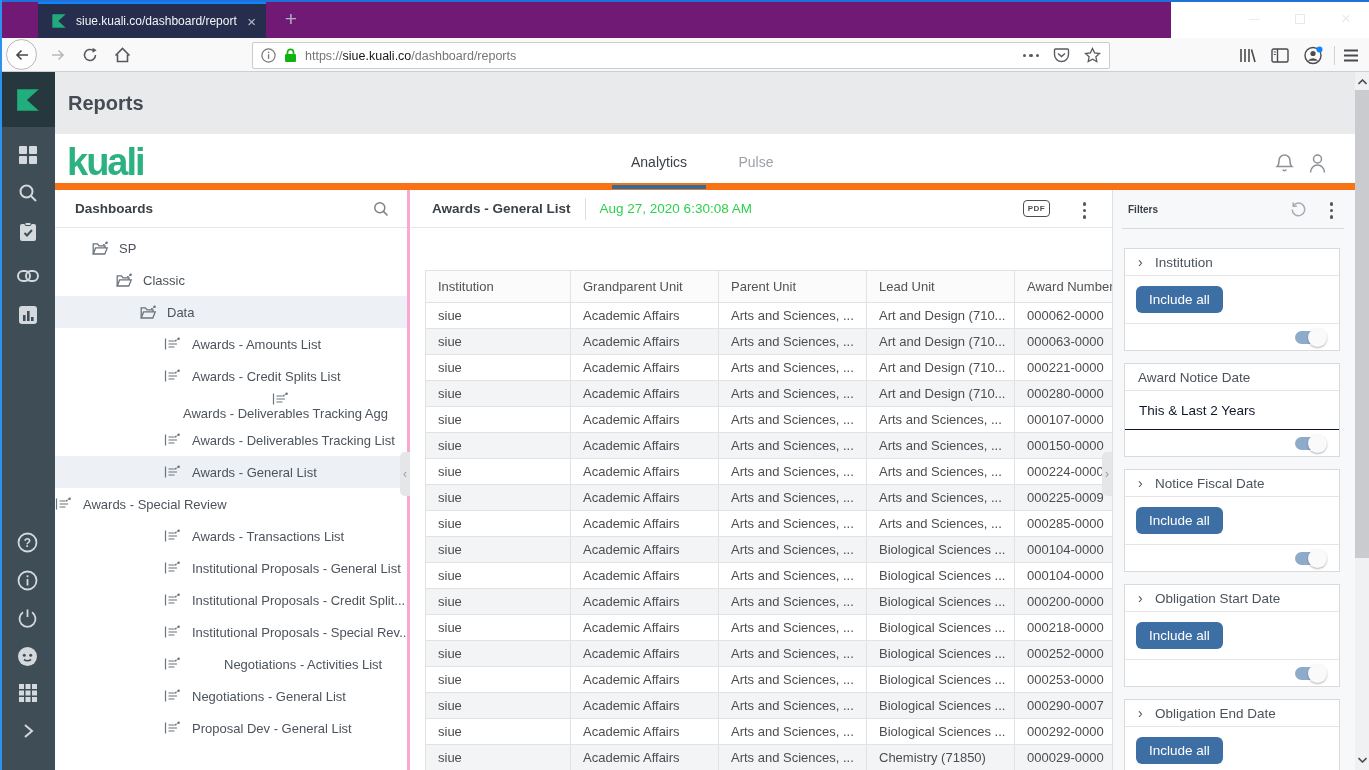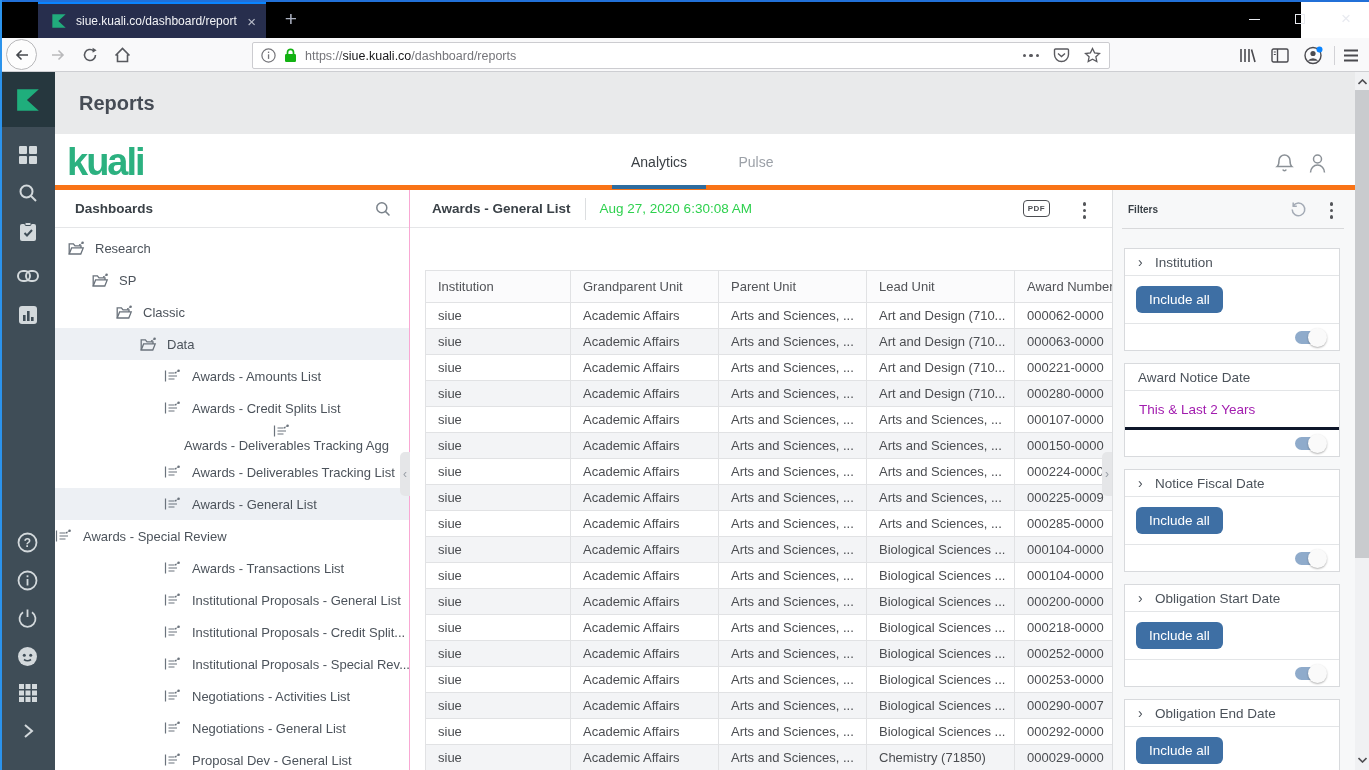--- a/index.html
+++ b/index.html
@@ -5,21 +5,21 @@
   * { margin:0; padding:0; box-sizing:border-box; }
   html,body { width:1369px; height:770px; overflow:hidden; }
   body { font-family:"Liberation Sans", sans-serif; background:#fff; position:relative; }
   .abs { position:absolute; }
 
   
   .win-border-top { left:0; top:0; width:1369px; height:2px; background:#2170d8; z-index:60; }
   .win-border-left { left:0; top:0; width:2px; height:770px; background:#2b93ec; z-index:60; }
 
   
-  .titlebar { left:0; top:0; width:1301px; height:38px; background:#000000; }
+  .titlebar { left:0; top:0; width:1171px; height:38px; background:#701a75; }
   .tab { left:38px; top:2px; width:228px; height:36px; background:#272e4d; border-top:2px solid #0a84ff; display:flex; align-items:center; padding:0 10px 0 13px; }
   .tab-title { color:#f3f4f7; font-size:12px; white-space:nowrap; overflow:hidden; flex:1; margin-left:9px; }
   .tab-close { color:#b9bdc9; font-size:15px; line-height:15px; margin-left:6px; cursor:default; }
   .newtab { left:276px; top:6px; width:30px; height:28px; color:#aab0bf; font-size:21px; text-align:center; line-height:26px; }
   .winctrl { top:0; height:38px; width:46px; display:flex; align-items:center; justify-content:center; }
   .wc-min i { display:block; width:11px; height:1px; background:#e8eaf0; }
   .wc-max i { display:block; width:10px; height:10px; border:1px solid #e8eaf0; }
   .wc-close { color:#e8eaf0; font-size:17px; font-weight:300; }
 
   
@@ -33,33 +33,33 @@
   .dots3 { display:flex; gap:3px; } .dots3 i { width:3.5px; height:3.5px; border-radius:50%; background:#5a5a5f; }
   .nav-sep { left:1334px; top:8px; width:1px; height:19px; background:#d2d2d6; }
 
   
   .rail { left:0; top:72px; width:55px; height:698px; background:#3f4d57; }
   .k-tile { left:0; top:72px; width:55px; height:55px; background:#26373e; display:flex; align-items:center; justify-content:center; }
   .rail-ic { position:absolute; left:0; width:55px; height:36px; display:flex; align-items:center; justify-content:center; }
 
   
   .page-header { left:55px; top:72px; width:1300px; height:62px; background:#e9eaeb; display:flex; align-items:center; }
-  .page-title { font-size:20px; font-weight:bold; color:#464c55; margin-left:24px; }
+  .page-title { font-size:20px; font-weight:bold; color:#464c55; margin-left:13px; }
 
   
-  .app-bar { left:55px; top:134px; width:1300px; height:56px; background:#fff; border-bottom:5px solid #f97316; }
+  .app-bar { left:55px; top:134px; width:1300px; height:56px; background:#fff; border-bottom:7px solid #f97316; }
   .brand { left:12px; top:7px; font-size:38px; font-weight:bold; color:#2cb180; letter-spacing:-2px; }
   .app-tab { top:0; height:56px; display:flex; align-items:center; justify-content:center; font-size:14px; }
   .tab-analytics { left:557px; width:94px; color:#3b4045; }
   .tab-pulse { left:665px; width:72px; color:#9ca1a8; }
   .tab-underline { left:557px; top:51px; width:94px; height:4px; background:#2f6d9f; }
   .appbar-ic { top:18px; width:22px; height:22px; display:flex; align-items:center; justify-content:center; }
 
   
-  .dash-panel { left:55px; top:190px; width:355px; height:580px; background:#fff; border-right:1px solid #f9a8d4; overflow:hidden; }
+  .dash-panel { left:55px; top:190px; width:355px; height:580px; background:#fff; border-right:3px solid #f9a8d4; overflow:hidden; }
   .panel-head { height:38px; border-bottom:1px solid #e5e6e8; display:flex; align-items:center; position:relative; }
   .panel-head .ph-title { font-size:13.5px; font-weight:bold; color:#3a4147; margin-left:20px; }
   .tree { padding-top:4px; }
   .tree-item { height:32px; display:flex; align-items:center; font-size:13px; color:#4c535b; white-space:nowrap; overflow:hidden; }
   .tree-item.selected { background:#edf0f4; }
   .tree-item .ti-icon { flex:0 0 auto; margin-right:9px; display:flex; }
   .panel-handle { width:10px; height:44px; background:#e5e6e8; color:#989ea6; font-size:12px; display:flex; align-items:center; justify-content:center; border-radius:5px 0 0 5px; z-index:5; }
 
   .content-panel { left:410px; top:190px; width:703px; height:580px; background:#fff; border-right:1px solid #dddfe1; overflow:hidden; }
   .content-head { height:38px; border-bottom:1px solid #e5e6e8; display:flex; align-items:center; position:relative; }
@@ -80,21 +80,21 @@
 
   .filters-panel { left:1113px; top:190px; width:242px; height:580px; background:#f7f8f9; overflow:hidden; }
   .filters-head { height:38px; display:flex; align-items:center; position:relative; }
   .filters-head .ph-title { font-size:10px; font-weight:bold; color:#3a4147; margin-left:15px; }
   .filters-divider { position:absolute; left:9px; top:38px; width:222px; height:1px; background:#d8d9db; }
   .filter-cards { position:absolute; left:11px; top:58px; width:216px; }
   .f-card { background:#fff; border:1px solid #d8dadd; margin-bottom:12px; }
   .f-title { height:27px; display:flex; align-items:center; border-bottom:1px solid #e3e5e7; font-size:13.5px; color:#4b525a; padding-left:13px; }
   .f-chev { color:#4b525a; font-size:14px; margin-right:9px; width:8px; }
   .f-body { height:48px; border-bottom:1px solid #e3e5e7; display:flex; align-items:center; padding-left:11px; }
-  .f-value { height:39px; border-bottom:3px solid #0f172a; display:flex; align-items:center; font-size:13.5px; color:#a21caf; padding-left:14px; }
+  .f-value { height:39px; border-bottom:1px solid #0f172a; display:flex; align-items:center; font-size:13.5px; color:#0f172a; padding-left:14px; }
   .f-btn { background:#3e6fa4; color:#fff; font-size:13.5px; border:none; border-radius:6px; padding:6px 13px; }
   .f-toggle { height:26px; position:relative; }
   .switch { position:absolute; right:14px; top:7px; width:30px; height:13px; border-radius:7px; background:#8fabcb; }
   .switch::after { content:""; position:absolute; right:-2px; top:-3px; width:19px; height:19px; border-radius:50%; background:#fafafa; box-shadow:0 1px 2px rgba(0,0,0,.3); }
 
   
   .vtrack { left:1355px; top:72px; width:14px; height:698px; background:#f0f1f3; }
   .vthumb { left:1355px; top:90px; width:14px; height:468px; background:#c9cbce; }
   .sb-arrow { left:1355px; width:14px; height:16px; display:flex; align-items:center; justify-content:center; }
 </style>
@@ -309,66 +309,54 @@
 
 <div class="abs dash-panel">
   <div class="panel-head">
     <span class="ph-title">Dashboards</span>
     <svg style="position:absolute;right:18px;top:11px" width="16" height="16" viewBox="0 0 16 16">
         <circle cx="6.8" cy="6.8" r="5" stroke="#7a828a" stroke-width="1.5" fill="none"></circle>
         <line x1="10.4" y1="10.4" x2="14.5" y2="14.5" stroke="#7a828a" stroke-width="1.5"></line>
       </svg>
   </div>
   <div class="tree" id="tree">
-      <div class="tree-item" style="padding-left: 13px;">
+      <div class="tree-item" style="padding-left: 37px;">
         <span class="ti-icon">
           <svg width="18" height="15" viewBox="0 0 18 15">
             <path d="M1.2 13 V2.8 h4.2 l1.6 2.1 h6 v2" stroke="#6b737c" stroke-width="1.3" fill="none"></path>
             <path d="M1.2 13 l2.4-6.1 h11.6 l-2.4 6.1 z" stroke="#6b737c" stroke-width="1.3" fill="none"></path>
             <circle cx="14.6" cy="1.8" r="1.3" fill="#6b737c"></circle>
             <circle cx="11.8" cy="3.9" r="0.9" fill="#6b737c"></circle>
             <line x1="12.4" y1="3.4" x2="13.8" y2="2.4" stroke="#6b737c" stroke-width="0.9"></line>
           </svg>
         </span>
-        <span>Research</span>
-      </div>
-      <div class="tree-item" style="padding-left: 37px;">
+        <span>SP</span>
+      </div>
+      <div class="tree-item" style="padding-left: 61px;">
         <span class="ti-icon">
           <svg width="18" height="15" viewBox="0 0 18 15">
             <path d="M1.2 13 V2.8 h4.2 l1.6 2.1 h6 v2" stroke="#6b737c" stroke-width="1.3" fill="none"></path>
             <path d="M1.2 13 l2.4-6.1 h11.6 l-2.4 6.1 z" stroke="#6b737c" stroke-width="1.3" fill="none"></path>
             <circle cx="14.6" cy="1.8" r="1.3" fill="#6b737c"></circle>
             <circle cx="11.8" cy="3.9" r="0.9" fill="#6b737c"></circle>
             <line x1="12.4" y1="3.4" x2="13.8" y2="2.4" stroke="#6b737c" stroke-width="0.9"></line>
           </svg>
         </span>
-        <span>SP</span>
-      </div>
-      <div class="tree-item" style="padding-left: 61px;">
+        <span>Classic</span>
+      </div>
+      <div class="tree-item selected" style="padding-left: 85px;">
         <span class="ti-icon">
           <svg width="18" height="15" viewBox="0 0 18 15">
             <path d="M1.2 13 V2.8 h4.2 l1.6 2.1 h6 v2" stroke="#6b737c" stroke-width="1.3" fill="none"></path>
             <path d="M1.2 13 l2.4-6.1 h11.6 l-2.4 6.1 z" stroke="#6b737c" stroke-width="1.3" fill="none"></path>
             <circle cx="14.6" cy="1.8" r="1.3" fill="#6b737c"></circle>
             <circle cx="11.8" cy="3.9" r="0.9" fill="#6b737c"></circle>
             <line x1="12.4" y1="3.4" x2="13.8" y2="2.4" stroke="#6b737c" stroke-width="0.9"></line>
           </svg>
         </span>
-        <span>Classic</span>
-      </div>
-      <div class="tree-item selected" style="padding-left: 85px;">
-        <span class="ti-icon">
-          <svg width="18" height="15" viewBox="0 0 18 15">
-            <path d="M1.2 13 V2.8 h4.2 l1.6 2.1 h6 v2" stroke="#6b737c" stroke-width="1.3" fill="none"></path>
-            <path d="M1.2 13 l2.4-6.1 h11.6 l-2.4 6.1 z" stroke="#6b737c" stroke-width="1.3" fill="none"></path>
-            <circle cx="14.6" cy="1.8" r="1.3" fill="#6b737c"></circle>
-            <circle cx="11.8" cy="3.9" r="0.9" fill="#6b737c"></circle>
-            <line x1="12.4" y1="3.4" x2="13.8" y2="2.4" stroke="#6b737c" stroke-width="0.9"></line>
-          </svg>
-        </span>
         <span>Data</span>
       </div>
       <div class="tree-item" style="padding-left: 109px;">
         <span class="ti-icon">
           <svg width="19" height="14" viewBox="0 0 19 14">
             <line x1="1.5" y1="1.5" x2="1.5" y2="12.5" stroke="#6b737c" stroke-width="1.2"></line>
             <path d="M4.5 4 h6 M4.5 7 h8.5 M4.5 10 h6" stroke="#6b737c" stroke-width="1.2"></path>
             <circle cx="14.6" cy="1.8" r="1.3" fill="#6b737c"></circle>
             <circle cx="11.6" cy="3.7" r="0.9" fill="#6b737c"></circle>
             <line x1="12.3" y1="3.2" x2="13.7" y2="2.3" stroke="#6b737c" stroke-width="0.9"></line>
@@ -477,21 +465,21 @@
           <svg width="19" height="14" viewBox="0 0 19 14">
             <line x1="1.5" y1="1.5" x2="1.5" y2="12.5" stroke="#6b737c" stroke-width="1.2"></line>
             <path d="M4.5 4 h6 M4.5 7 h8.5 M4.5 10 h6" stroke="#6b737c" stroke-width="1.2"></path>
             <circle cx="14.6" cy="1.8" r="1.3" fill="#6b737c"></circle>
             <circle cx="11.6" cy="3.7" r="0.9" fill="#6b737c"></circle>
             <line x1="12.3" y1="3.2" x2="13.7" y2="2.3" stroke="#6b737c" stroke-width="0.9"></line>
           </svg>
         </span>
         <span>Institutional Proposals - Special Rev...</span>
       </div>
-      <div class="tree-item" style="padding-left: 109px;">
+      <div class="tree-item" style="padding-left: 109px; gap: 32px;">
         <span class="ti-icon">
           <svg width="19" height="14" viewBox="0 0 19 14">
             <line x1="1.5" y1="1.5" x2="1.5" y2="12.5" stroke="#6b737c" stroke-width="1.2"></line>
             <path d="M4.5 4 h6 M4.5 7 h8.5 M4.5 10 h6" stroke="#6b737c" stroke-width="1.2"></path>
             <circle cx="14.6" cy="1.8" r="1.3" fill="#6b737c"></circle>
             <circle cx="11.6" cy="3.7" r="0.9" fill="#6b737c"></circle>
             <line x1="12.3" y1="3.2" x2="13.7" y2="2.3" stroke="#6b737c" stroke-width="0.9"></line>
           </svg>
         </span>
         <span>Negotiations - Activities List</span>

